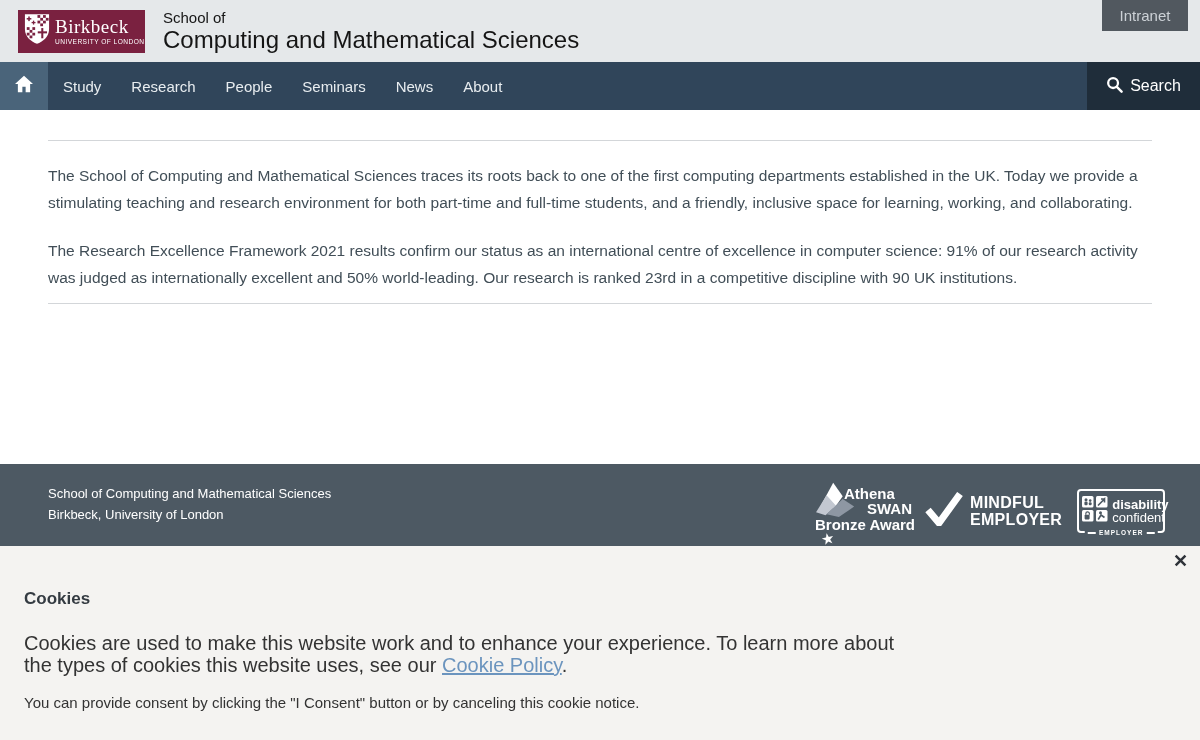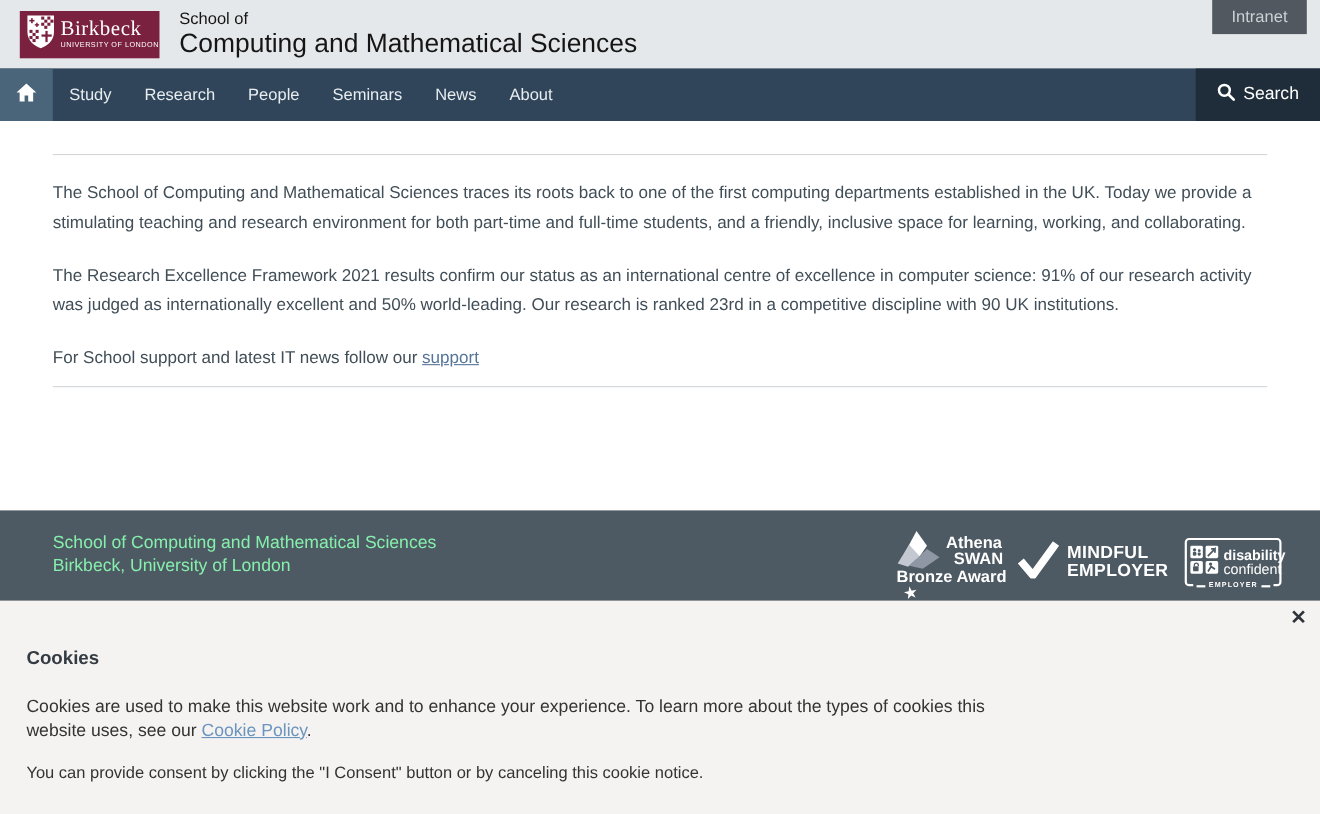--- a/index.html
+++ b/index.html
@@ -29,44 +29,44 @@
   
   .content { height:354px; padding:0 48px; }
   .divider { border-top:1px solid #d3d6d9; }
   .div-top { margin-top:30px; }
   .div-bottom { margin-top:12px; }
   .content p { font-size:15.5px; line-height:27px; color:#414e57; margin-top:21px; }
   .support-link { color:#567699; text-decoration:underline; cursor:pointer; }
 
   
   .site-footer { position:absolute; left:0; top:464px; width:1200px; height:276px; background:#4d5963; }
-  .footer-address { padding:19px 0 0 48px; font-size:16px; line-height:21px; color:#86efac; }
+  .footer-address { padding:19px 0 0 48px; font-size:13px; line-height:21px; color:#ffffff; }
   .badges { position:absolute; top:13px; left:815px; display:flex; align-items:center; gap:15px; color:#fff; }
   .athena { position:relative; width:95px; height:68px; }
   .athena-mountain { position:absolute; left:0; top:2px; }
-  .athena-l1 { position:absolute; left:45px; top:8px; font-size:15px; font-weight:bold; }
+  .athena-l1 { position:absolute; left:29px; top:8px; font-size:15px; font-weight:bold; }
   .athena-l2 { position:absolute; left:52px; top:23px; font-size:15px; font-weight:bold; }
   .athena-l3 { position:absolute; left:0; top:39px; font-size:15px; font-weight:bold; white-space:nowrap; }
   .athena-star { position:absolute; left:6px; top:53px; font-size:15px; transform:rotate(-12deg); color:#fff; }
   .mindful { display:flex; align-items:center; gap:7px; }
   .mindful-text { font-size:16px; font-weight:bold; line-height:17px; letter-spacing:.3px; }
   .disability { position:relative; width:88px; height:44px; border:2px solid #fff; border-radius:4px;
                 display:flex; align-items:center; gap:4px; padding:2px 3px;justify-content:space-between; }
   .disability-text { font-size:13px; line-height:13px; }
   .dis-w1 { font-weight:bold; }
   .employer-tag { position:absolute; bottom:-5px; left:50%; transform:translateX(-50%); background:#4d5963;
                   padding:0 3px; display:flex; align-items:center; gap:3px; white-space:nowrap; }
   .employer-tag span { font-size:6.5px; font-weight:bold; letter-spacing:1px; }
   .dash { display:inline-block; width:8px; height:2px; background:#fff; }
 
   
   .cookie-banner { position:absolute; left:0; top:546px; width:1200px; height:194px; background:#f4f3f1; z-index:10; }
   .cookie-close { position:absolute; top:6px; right:12px; font-size:18px; font-weight:bold; color:#2e3239; cursor:pointer; line-height:18px; }
   .cookie-title { margin:43px 0 0 24px; font-size:17px; line-height:20px; font-weight:bold; color:#343b42; }
-  .cookie-text1 { margin:23px 0 12px 24px; width:872px; font-size:16px; line-height:22px; color:#333; }
+  .cookie-text1 { margin:23px 0 12px 24px; width:872px; font-size:20px; line-height:22px; color:#333; }
   .cookie-link { color:#6b94be; text-decoration:underline; cursor:pointer; }
   .cookie-text2 { margin:18px 0 0 24px; font-size:15px; color:#333; }
   .cookie-buttons { position:absolute; top:85px; right:62px; display:flex; gap:7px; }
   .cookie-btn { font-family:"Liberation Sans", sans-serif; font-size:15px; color:#333; background:#f6f5f3;
                 border:1px solid #8f8f8f; border-radius:3px; padding:1px 9px; height:24px; cursor:pointer; }
 </style>
 </head>
 <body>
 
 <div class="page">
@@ -144,21 +144,20 @@
         </svg>
       </span>
       <span>Search</span>
     </div>
   </nav>
 
   <main class="content">
     <div class="divider div-top"></div>
     <p>The School of Computing and Mathematical Sciences traces its roots back to one of the first computing departments established in the UK. Today we provide a stimulating teaching and research environment for both part-time and full-time students, and a friendly, inclusive space for learning, working, and collaborating.</p>
     <p>The Research Excellence Framework 2021 results confirm our status as an international centre of excellence in computer science: 91% of our research activity was judged as internationally excellent and 50% world-leading. Our research is ranked 23rd in a competitive discipline with 90 UK institutions.</p>
-    <p><span>For School support and latest IT news follow our </span><a class="support-link">support</a></p>
     <div class="divider div-bottom"></div>
   </main>
 
   <footer class="site-footer">
     <div class="footer-address">
       <div>School of Computing and Mathematical Sciences</div>
       <div>Birkbeck, University of London</div>
     </div>
 
     <div class="badges">

